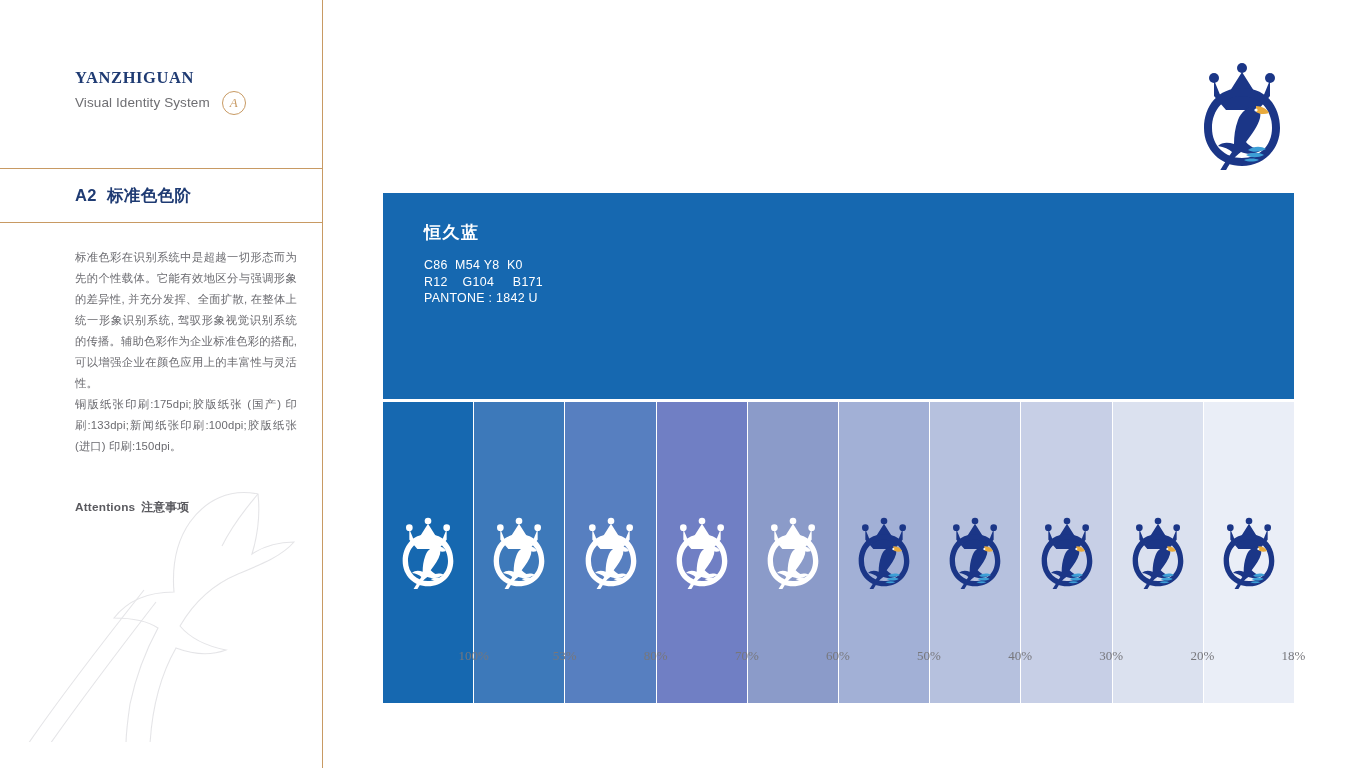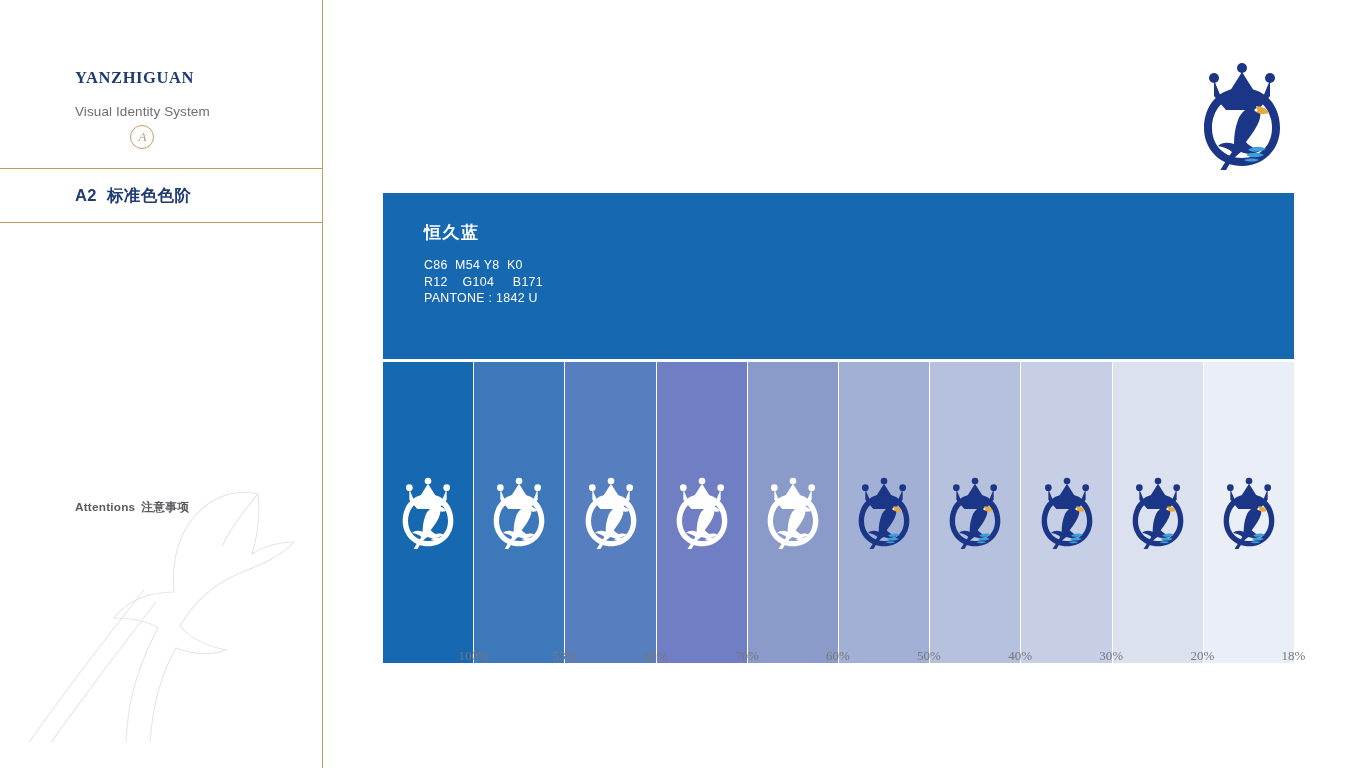--- a/index.html
+++ b/index.html
@@ -51,23 +51,22 @@
     font-weight: bold;
     font-size: 16.5px;
     letter-spacing: 0.6px;
     color: #1f3b73;
     line-height: 1.2;
     white-space: nowrap;
   }
   .brand-sub-row {
     display: flex;
     align-items: center;
-    margin-top: 16px;
-    gap: 6px;
-    flex-direction: column;
+    margin-top: 3px;
+    gap: 12px;
   }
   .brand-sub {
     font-size: 13.5px;
     color: #6e6e72;
     letter-spacing: 0.1px;
     white-space: nowrap;
   }
   .mono-a {
     width: 22px; height: 22px;
     border: 1px solid #c89a63;
@@ -151,21 +150,21 @@
 
   
   .panel {
     position: absolute;
     left: 383px;
     top: 193px;
     width: 911px;
   }
   .panel-head {
     background: #1668b0;
-    height: 166px;
+    height: 206px;
     position: relative;
   }
   .panel-head .ph-inner {
     position: absolute;
     left: 41px;
     top: 28px;
     color: #ffffff;
   }
   .color-name {
     font-size: 17px;
@@ -231,20 +230,24 @@
     <div class="brand-sub-row">
       <span class="brand-sub">Visual Identity System</span>
       <span class="mono-a">A</span>
     </div>
   </div>
 
   <div class="section-title">
     <span class="code">A2</span><span>标准色色阶</span>
   </div>
 
+  <div class="body-copy">
+    <p>标准色彩在识别系统中是超越一切形态而为先的个性载体。它能有效地区分与强调形象的差异性, 并充分发挥、全面扩散, 在整体上统一形象识别系统, 驾驭形象视觉识别系统的传播。辅助色彩作为企业标准色彩的搭配, 可以增强企业在颜色应用上的丰富性与灵活性。</p>
+    <p>铜版纸张印刷:175dpi;胶版纸张 (国产) 印刷:133dpi;新闻纸张印刷:100dpi;胶版纸张 (进口) 印刷:150dpi。</p>
+  </div>
 
   <div class="attentions">
     <div class="attentions-head">
       <span>Attentions</span><span class="zh">注意事项</span>
     </div>
   </div>
 
   <svg class="watermark" viewBox="0 0 300 300">
     <g fill="none" stroke="#cfcfd4" stroke-width="1.1">
       <path d="M248 52 C220 46 196 58 180 80 C166 100 162 126 164 150

